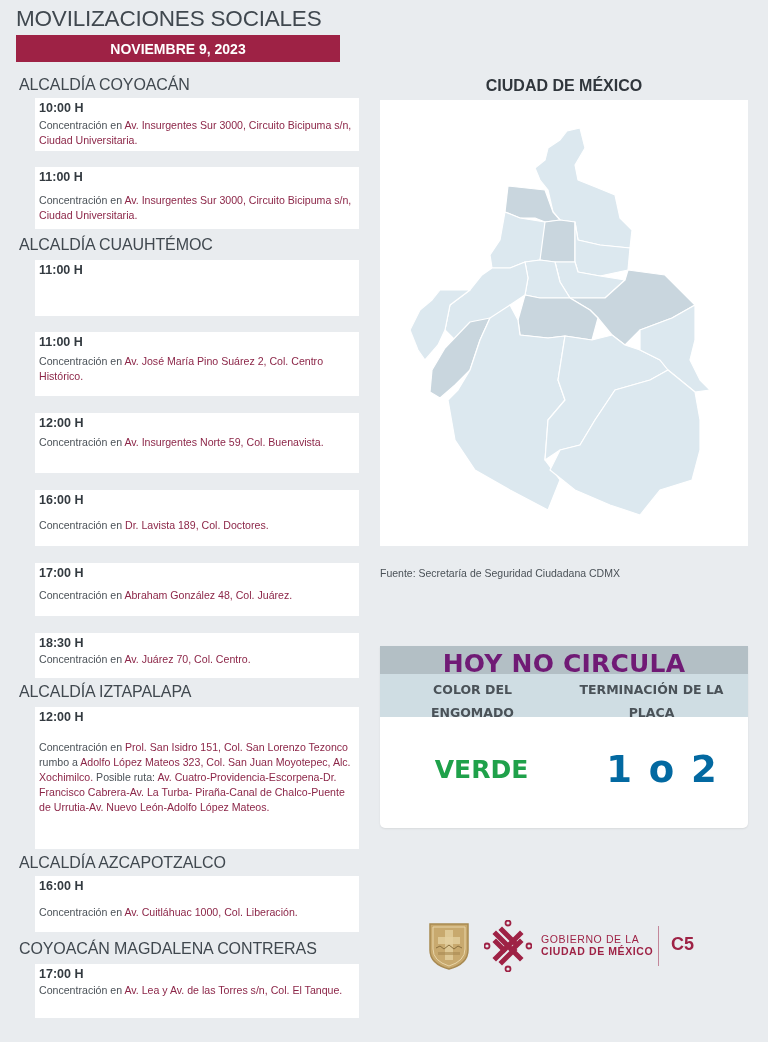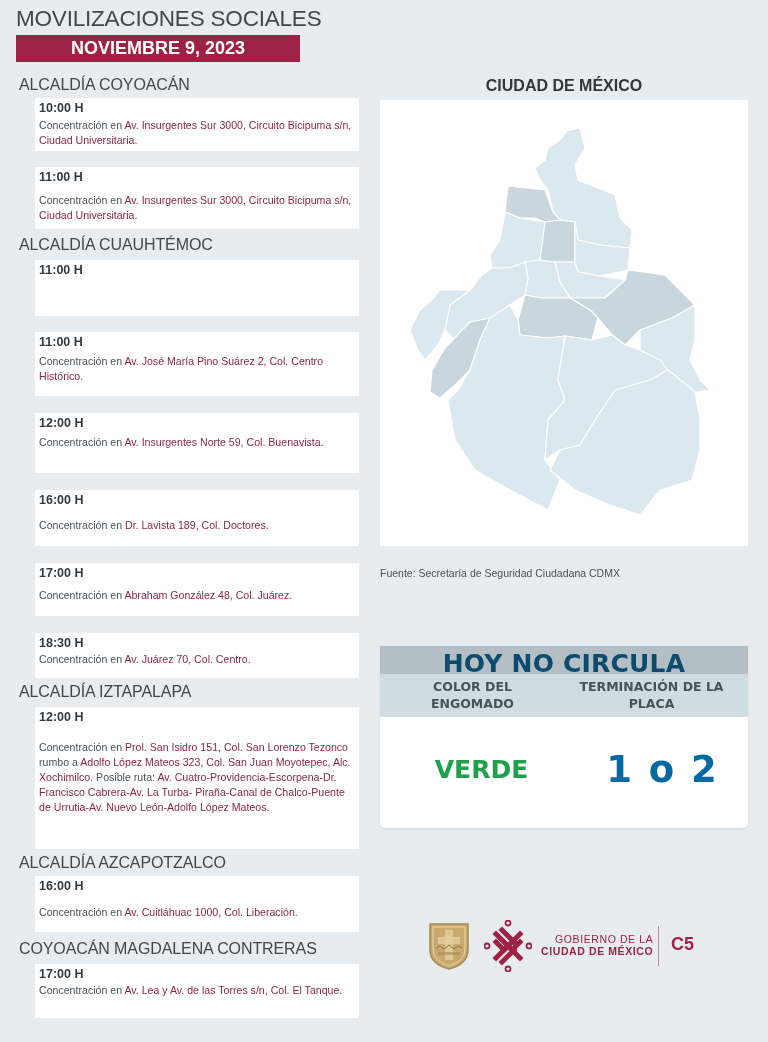--- a/index.html
+++ b/index.html
@@ -9,22 +9,22 @@
     font-family: "Liberation Sans", sans-serif;
     position: relative;
     color: #3f4448;
   }
   .page-title {
     position: absolute; left: 16px; top: 6px; width: 325px;
     font-size: 22.5px; color: #40484f; letter-spacing: -0.2px;
     white-space: nowrap;
   }
   .date-banner {
-    position: absolute; left: 16px; top: 35px; width: 284px; height: 27px;
-    background: #9e2245; color: #ffffff; font-weight: bold; font-size: 18px;
+    position: absolute; left: 16px; top: 35px; width: 324px; height: 27px;
+    background: #9e2245; color: #ffffff; font-weight: bold; font-size: 14px;
     display: flex; align-items: center; justify-content: center;
   }
   .alcaldia {
     position: absolute; left: 19px; font-size: 16px; color: #40484f;
     white-space: nowrap; letter-spacing: -0.1px;
   }
   .card {
     position: absolute; left: 16px; width: 324px; background: #ffffff;
     padding: 3px 4px 0 4px;
     margin-left: 19px;
@@ -46,43 +46,43 @@
   .source {
     position: absolute; left: 380px; top: 567px; width: 368px; 
     font-weight: normal; font-size: 10.5px; color: #4a5157;
   }
   .hnc {
     position: absolute; left: 380px; top: 646px; width: 368px; height: 182px;
     background: #ffffff; border-radius: 0 0 5px 5px; overflow: hidden;
     box-shadow: 0 1px 2px rgba(0,0,0,0.08);
   }
   .hnc-head {
-    height: 28px; background: #b3bfc5; color: #0c4a6e; font-weight: bold;
+    height: 28px; background: #b3bfc5; color: #701a75; font-weight: bold;
     font-size: 25px; text-align: center; line-height: 36px; letter-spacing: 0.2px;
     font-family: "DejaVu Sans", sans-serif;
   }
   .hnc-sub {
     height: 43px; background: #cfdde3; display: flex;
   }
   .hnc-sub div {
     flex: 1; text-align: center; font-weight: bold; font-size: 12.5px; color: #4a5258;
-    line-height: 17px; padding-top: 4px;
+    line-height: 23px; padding-top: 4px;
     font-family: "DejaVu Sans", sans-serif;
   }
   .hnc-vals { display: flex; height: 105px; align-items: center; }
   .hnc-vals div { flex: 1; text-align: center; font-weight: bold; font-family: "DejaVu Sans", sans-serif; }
   .hnc-vals .color { color: #1fa14a; font-size: 25px; padding-left: 16px; margin-right: 10px; }
   .hnc-vals .plate { color: #0369a1; font-size: 37px; letter-spacing: 2px; }
 
   .logos { position: absolute; left: 428px; top: 920px; height: 50px; width: 280px; }
   .crest { position: absolute; left: 0; top: 2px; width: 42px; height: 48px; }
   .knot { position: absolute; left: 56px; top: 0; width: 48px; height: 52px; }
   .gov-text {
     position: absolute; left: 113px; top: 13px; font-size: 10.5px; line-height: 12px;
-    letter-spacing: 0.6px; white-space: nowrap; text-align: right;
+    letter-spacing: 0.6px; white-space: nowrap;
   }
   .gov-text .l1 { color: #9e2245; }
   .gov-text .l2 { color: #9e2245; font-weight: bold; }
   .gov-sep { position: absolute; left: 230px; top: 6px; width: 1px; height: 40px; background: #9e2245; opacity: 0.5; }
   .c5 { position: absolute; left: 243px; top: 14px; font-size: 18px; font-weight: bold; color: #9e2245; }
 </style>
 </head>
 <body>
 
 <div class="page-title">MOVILIZACIONES SOCIALES</div>

